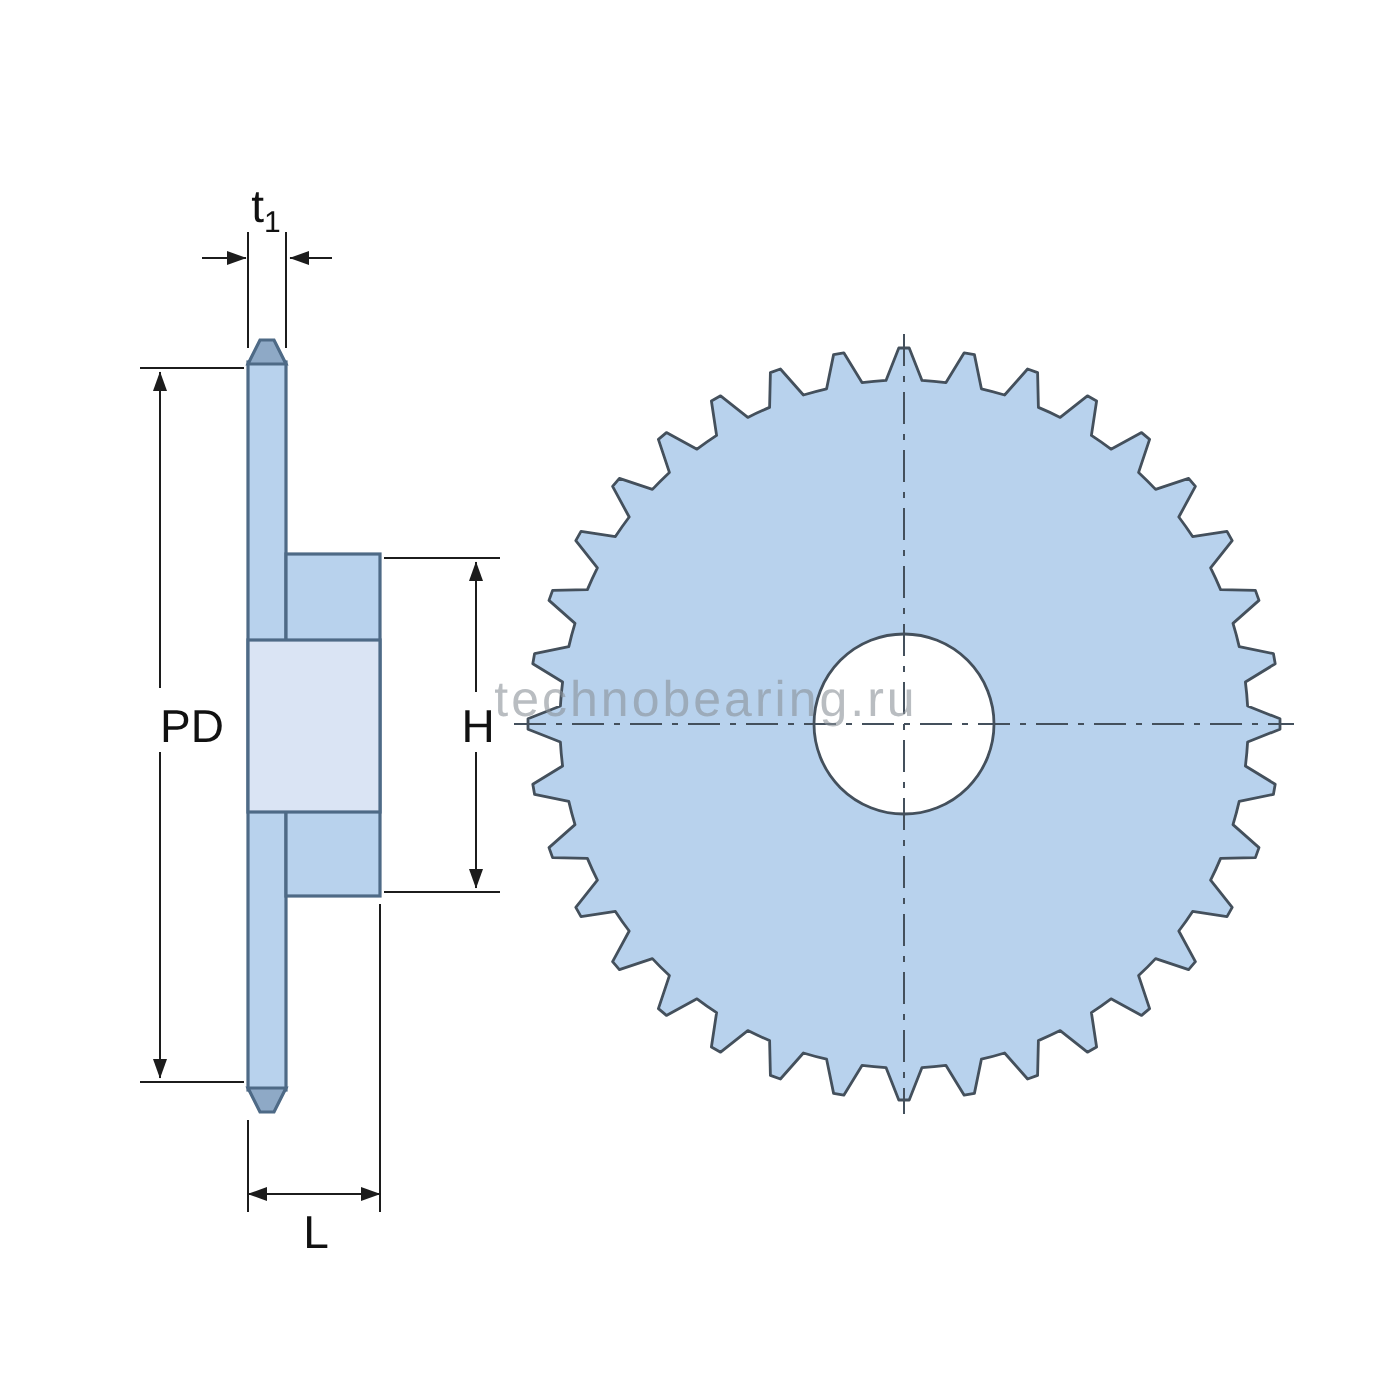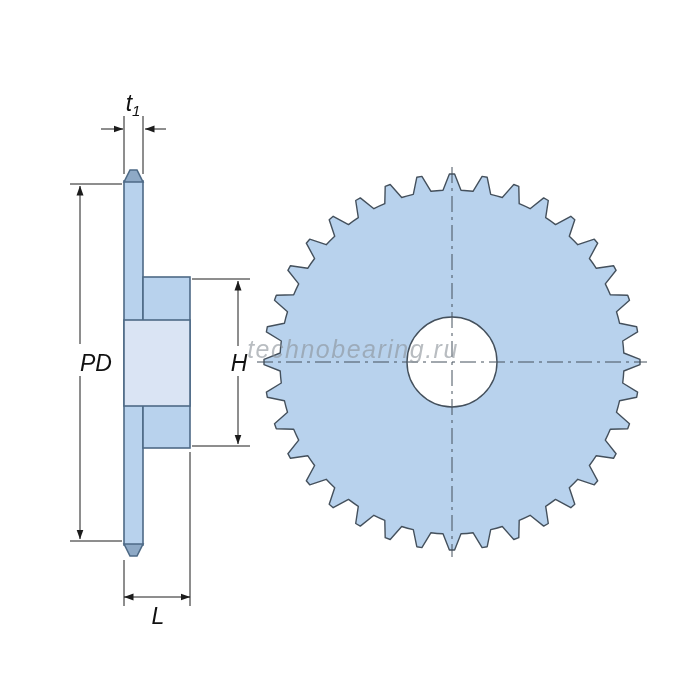--- a/index.html
+++ b/index.html
@@ -1,18 +1,18 @@
 <!DOCTYPE html>
 <html style="--c-fill: #b8d2ed; --c-fill_light: #dae4f4; --c-fill_dark: #8ea9c6; --c-outline: #4e6a86; --c-gear_outline: #44505c; --c-dim: #1c1c1c; --c-watermark: #8b9299;"><head>
 <meta charset="utf-8">
 <style>
   html,body{margin:0;padding:0;background:#ffffff;}
   .stage{
     position:relative;width:700px;height:700px;background:#ffffff;
-    font-family:"Liberation Sans",sans-serif;overflow:hidden;font-style:italic;
+    font-family:"Liberation Sans",sans-serif;overflow:hidden;
   }
   svg{display:block;}
   .shape{fill:var(--c-fill);stroke:var(--c-outline);stroke-width:1.6;}
   .shape.dark{fill:var(--c-fill_dark);}
   .shape.light{fill:var(--c-fill_light);}
   .gear{fill:var(--c-fill);stroke:var(--c-gear_outline);stroke-width:1.4;stroke-linejoin:round;}
   .bore{fill:#ffffff;stroke:var(--c-gear_outline);stroke-width:1.4;}
   .centerline{stroke:var(--c-gear_outline);stroke-width:1;stroke-dasharray:16 5 3 5;fill:none;}
   .dim{stroke:var(--c-dim);stroke-width:1;fill:none;}
   .dim-label{font-size:23px;fill:#111111;}

